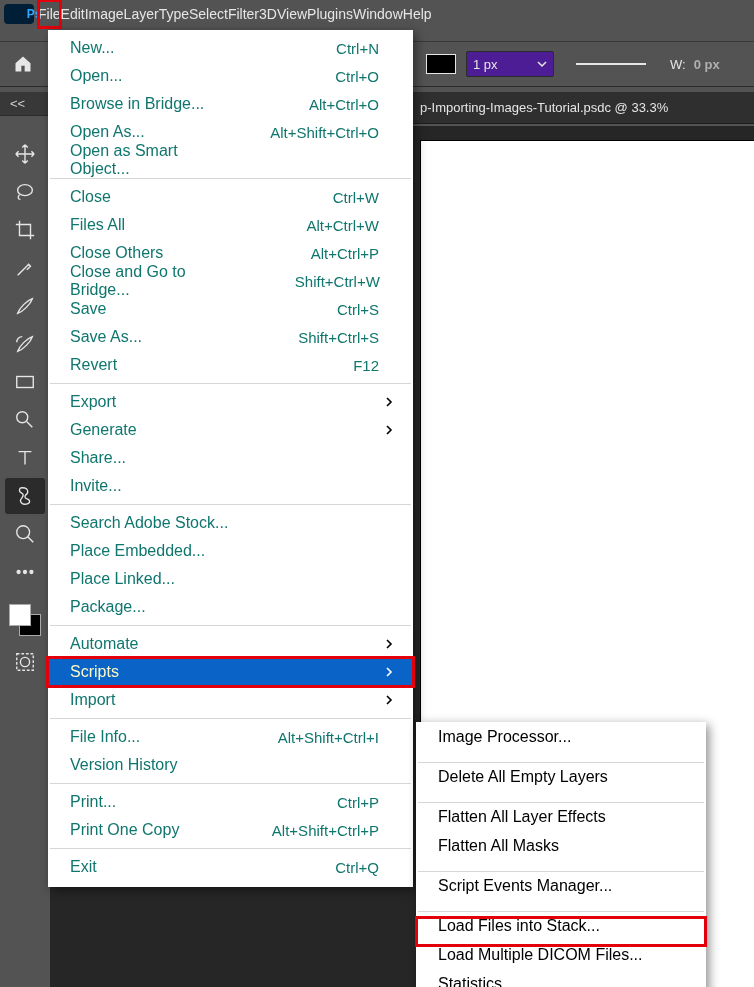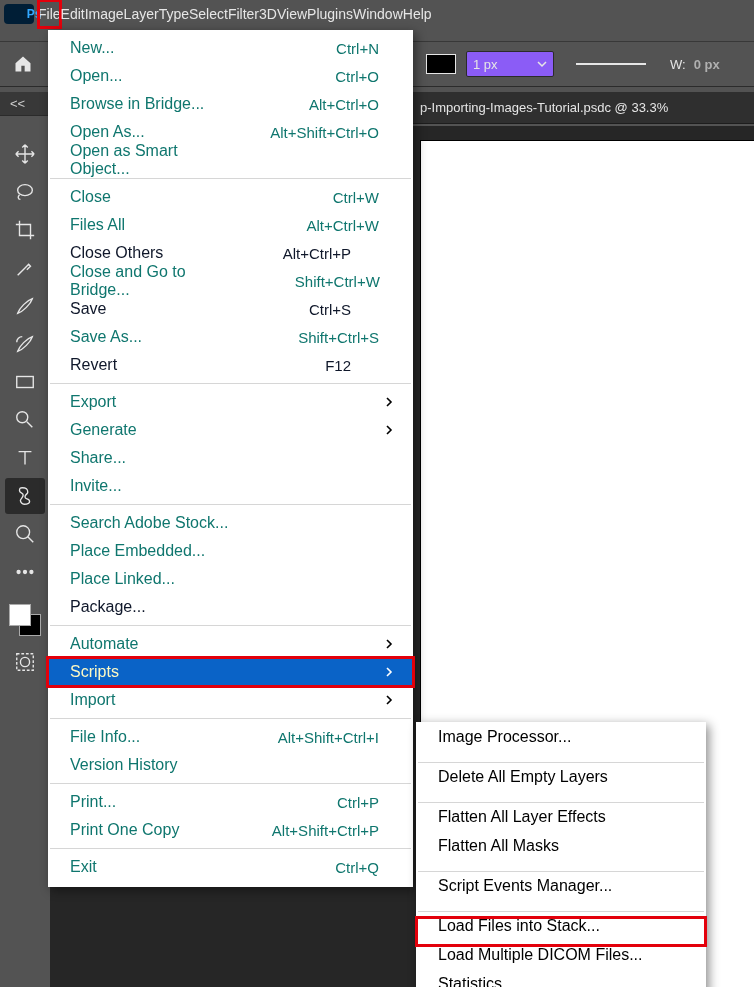--- a/index.html
+++ b/index.html
@@ -11,21 +11,21 @@
   .ps-logo-inner { width: 22px; height: 20px; background: #001e36; border-radius: 4px; display: flex; align-items: center; justify-content: center; color: #31a8ff; font-weight: 700; font-size: 12px; padding-left: 30px; }
   .menu-item { padding: 0 0; height: 28px; line-height: 28px; cursor: default; }
   .menu-item.active { outline: 3px solid #e3000b; outline-offset: -2px; }
   
   .optionsbar { position: absolute; top: 41px; left: 0; right: 0; height: 46px; background: #535353; display: flex; align-items: center; color: #e6e6e6; border-top: 1px solid #383838; border-bottom: 1px solid #2b2b2b; }
   .home-btn { width: 46px; height: 44px; display: flex; align-items: center; justify-content: center; }
   .home-shape { width: 22px; height: 20px; position: relative; }
   .home-shape svg { fill: #e6e6e6; }
   .opts-gap { width: 380px; }
   .rect-ic { width: 30px; height: 20px; border: 1px solid #e6e6e6; background: #000; margin-right: 10px; }
-  .stroke-field { display: flex; align-items: center; height: 26px; background: #8b5cf6; border: 1px solid #2b2b2b; border-radius: 2px; margin-right: 12px; }
+  .stroke-field { display: flex; align-items: center; height: 26px; background: #4c1d95; border: 1px solid #2b2b2b; border-radius: 2px; margin-right: 12px; }
   .stroke-val { width: 64px; padding: 2px 6px; color: #e6e6e6; font-size: 13px; }
   .stroke-dd { width: 22px; height: 24px; display: flex; align-items: center; justify-content: center; color: #e6e6e6; }
   .line-style { width: 90px; height: 22px; display: flex; align-items: center; justify-content: center; }
   .line-sample { width: 70px; height: 2px; background: #e6e6e6; }
   .w-lbl { margin: 0 8px 0 14px; color: #e6e6e6; font-size: 13px; }
   .w-val { width: 60px; color: #b0b0b0; font-size: 13px; font-weight: bold; }
   
   .collapse-row { position: absolute; top: 92px; left: 0; right: 0; height: 24px; background: #383838; color: #cfcfcf; font-size: 13px; display: flex; align-items: center; padding-left: 10px; border-bottom: 1px solid #2b2b2b; }
   
   .doctab-row { position: absolute; top: 92px; left: 50px; right: 0; height: 32px; background: #2f2f2f; display: flex; align-items: center; color: #e6e6e6; font-size: 13px; padding-left: 370px; border-bottom: 1px solid #1d1d1d; }
@@ -36,21 +36,21 @@
   .tools { position: absolute; top: 130px; left: 0; width: 50px; background: #535353; display: flex; flex-direction: column; align-items: center; padding-top: 6px; gap: 2px; }
   .tool { width: 40px; height: 36px; display: flex; align-items: center; justify-content: center; color: #e6e6e6; }
   .tool.active { background: #2b2b2b; border-radius: 3px; }
   .tool svg { fill: none; stroke: #e6e6e6; stroke-width: 1.5; }
   .fg-bg { position: relative; width: 40px; height: 44px; margin-top: 6px; }
   .fg-sw { position: absolute; top: 6px; left: 4px; width: 22px; height: 22px; background: #fff; border: 1px solid #aaa; }
   .bg-sw { position: absolute; top: 16px; left: 14px; width: 22px; height: 22px; background: #000; border: 1px solid #aaa; }
   
   .dropdown { position: absolute; top: 30px; left: 48px; width: 365px; background: #ffffff; box-shadow: 3px 3px 10px rgba(0,0,0,.45); padding: 4px 0 6px; }
   .dd-row { display: flex; align-items: center; height: 28px; padding: 0 20px 0 22px; color: #0f766e; font-size: 16px; cursor: default; }
-  .dd-row.disabled { color: #0f172a; gap: 28px; }
+  .dd-row.disabled { color: #0f766e; }
   .dd-row.highlight { background: #0a63c7; color: #fef9c3; }
   .dd-row.highlight .dd-arrow svg polyline { stroke: #ffffff; }
   .dd-row .dd-label { flex: 1 1 auto; }
   .dd-row .dd-short { width: 150px; text-align: right; color: inherit; font-size: 15px; }
   .dd-row .dd-arrow { width: 14px; display: flex; justify-content: flex-end; color: inherit; }
   .dd-row.red-box { outline: 3px solid #e3000b; outline-offset: -1px; }
   .dd-sep { height: 1px; background: #d6d6d6; margin: 4px 2px; }
   
   .submenu { position: absolute; top: 722px; left: 416px; width: 290px; background: #ffffff; box-shadow: 3px 3px 10px rgba(0,0,0,.45); padding: 6px 0 8px; }
   .sm-row { display: flex; align-items: flex-start; height: 29px; padding: 0 20px 0 22px; color: #000; font-size: 16px; cursor: default; }

